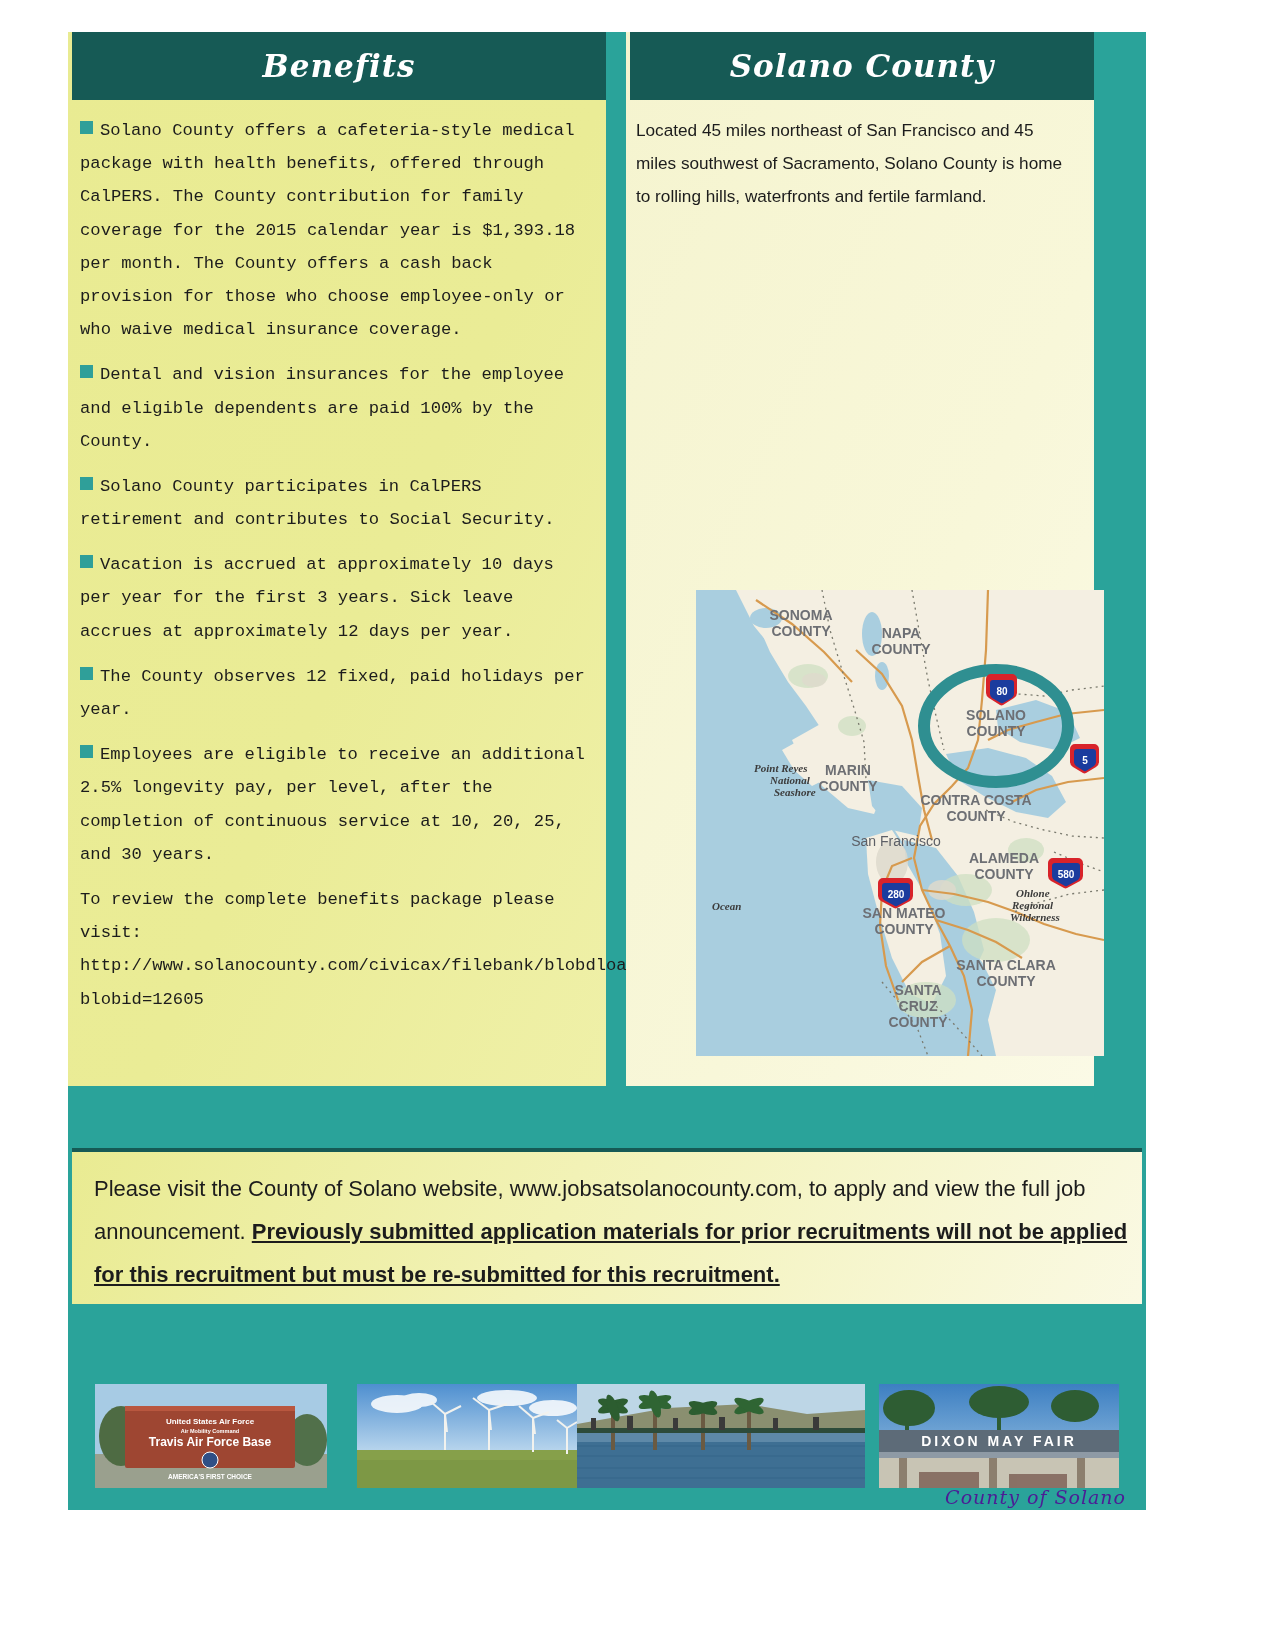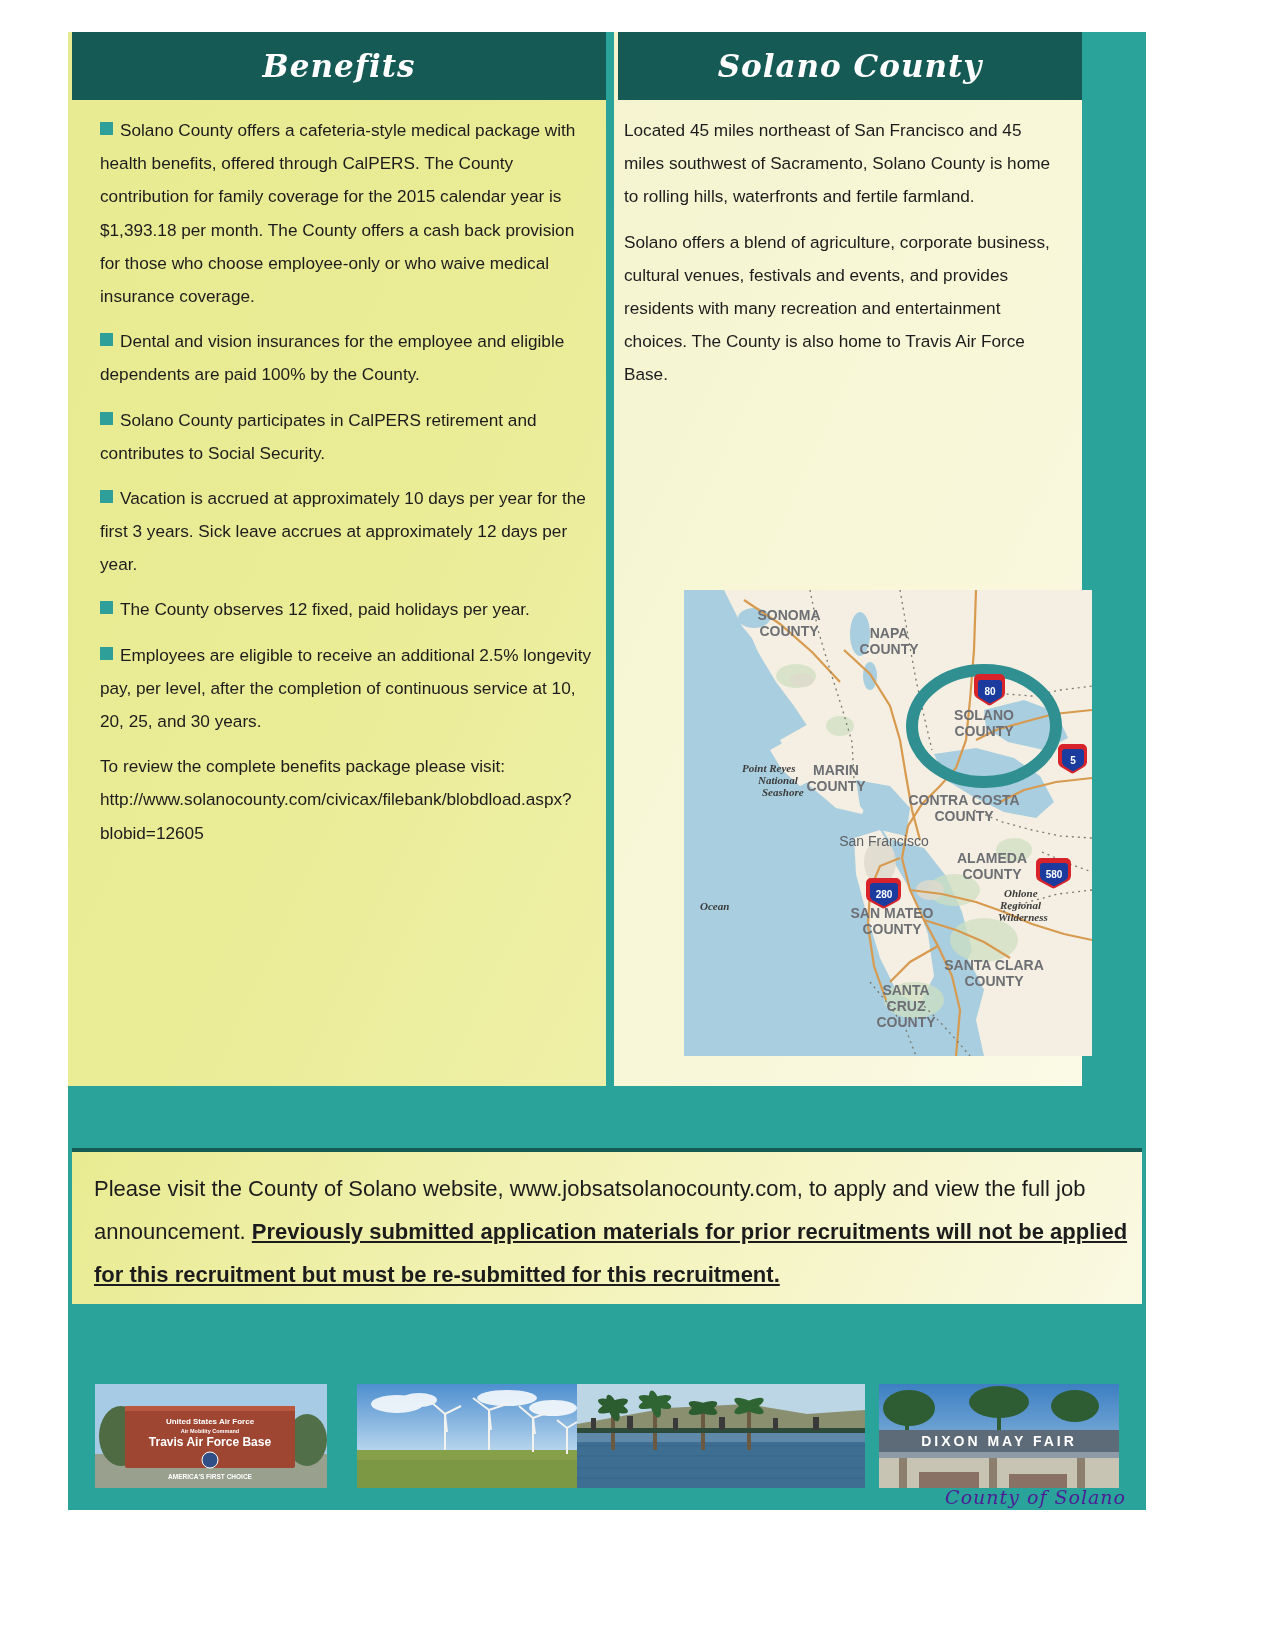--- a/index.html
+++ b/index.html
@@ -33,21 +33,21 @@
   }
 
   
   .top-region {
     position: absolute;
     left: 68px;
     top: 32px;
     width: 1078px;
     height: 1054px;
     display: flex;
-    gap: 8px;
+    gap: 20px;
   }
   .col {
     position: relative;
     height: 100%;
     box-sizing: border-box;
   }
   .col-left {
     width: 538px;
     background: linear-gradient(115deg, #e9eb92 0%, #eaec96 55%, #eff0a8 100%);
   }
@@ -80,21 +80,21 @@
     margin-left: 4px;
   }
 
   .body-text {
     box-sizing: border-box;
     padding: 14px 18px 0 18px;
     color: #1c1c1c;
     font-size: 17.2px;
     line-height: 1.93;
   }
-  .col-left .body-text { padding-left: 32px; padding-right: 12px; }
+  .col-left .body-text { padding-left: 12px; padding-right: 12px; font-family: Liberation Mono, monospace; }
   .col-right .body-text { padding-left: 10px; padding-right: 16px; }
 
   p.para {
     margin: 0 0 12px 0;
   }
 
   .bullet {
     display: inline-block;
     width: 13px;
     height: 13px;
@@ -209,21 +209,20 @@
           <span class="bullet"></span><span>Employees are eligible to receive an additional 2.5% longevity pay, per level, after the completion of continuous service at 10, 20, 25, and 30 years.</span>
         </p>
         <p class="para">To review the complete benefits package please visit: http://www.solanocounty.com/civicax/filebank/blobdload.aspx?blobid=12605</p>
       </div>
     </div>
 
     <div class="col col-right">
       <div class="band band-right">Solano County</div>
       <div class="body-text">
         <p class="para">Located 45 miles northeast of San Francisco and 45 miles southwest of Sacramento, Solano County is home to rolling hills, waterfronts and fertile farmland.</p>
-        <p class="para">Solano offers a blend of agriculture, corporate business, cultural venues, festivals and events, and provides residents with many recreation and entertainment choices. The County is also home to Travis Air Force Base.</p>
       </div>
 
       <div class="map-wrap">
         <svg class="map-svg" width="408" height="466" viewBox="0 0 408 466" xmlns="http://www.w3.org/2000/svg">
           <defs>
             <clipPath id="mclip">
                 <rect x="0" y="0" width="408" height="466"></rect>
               </clipPath>
           </defs>
           <g clip-path="url(#mclip)">

